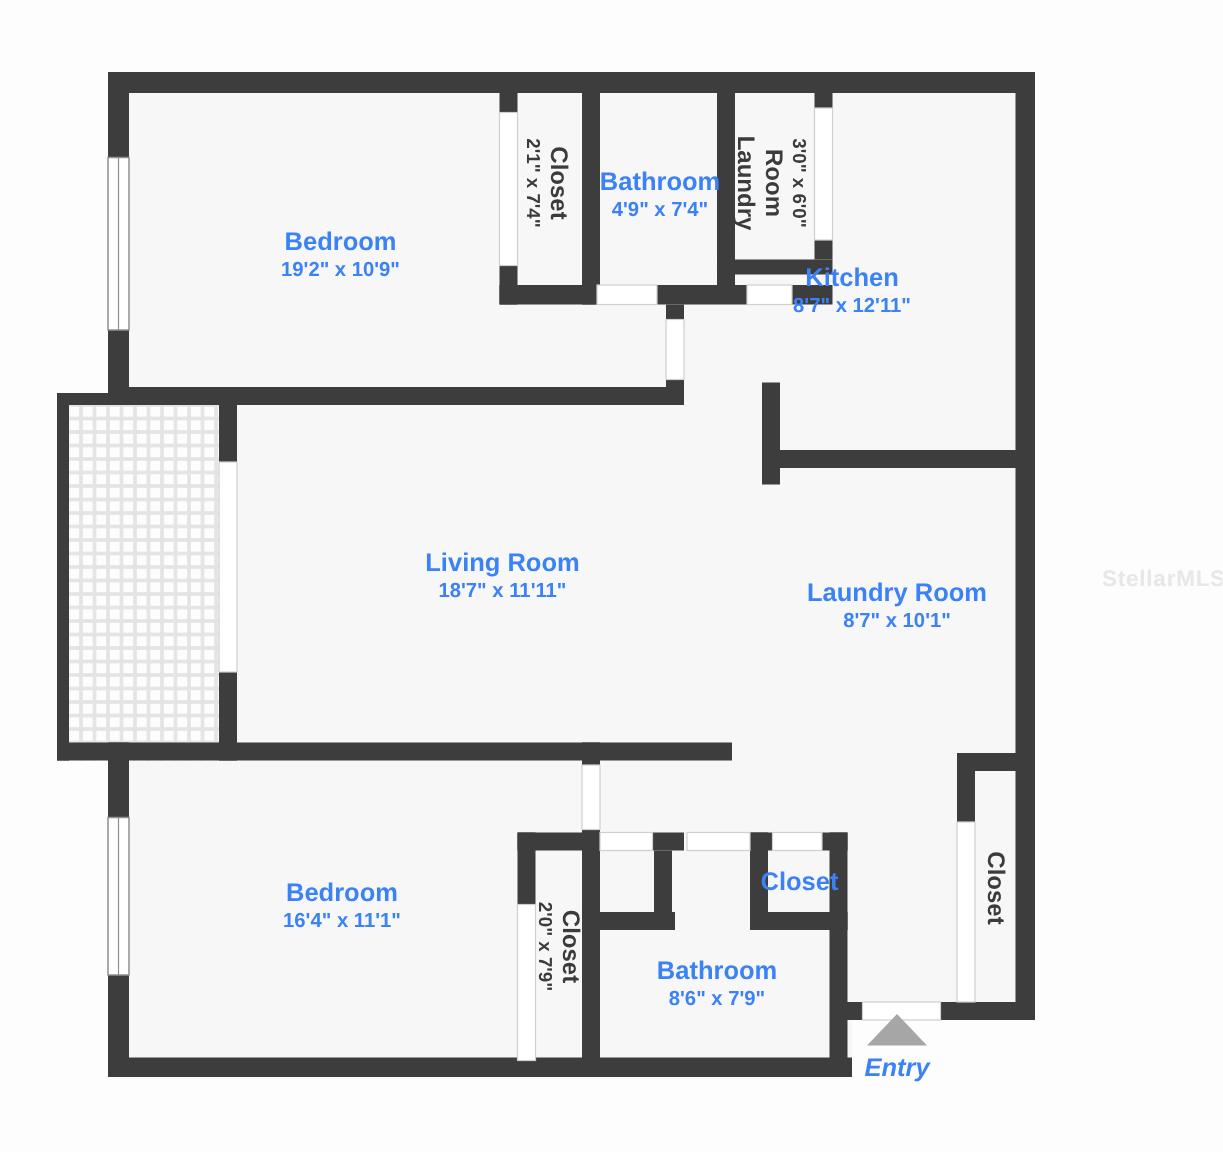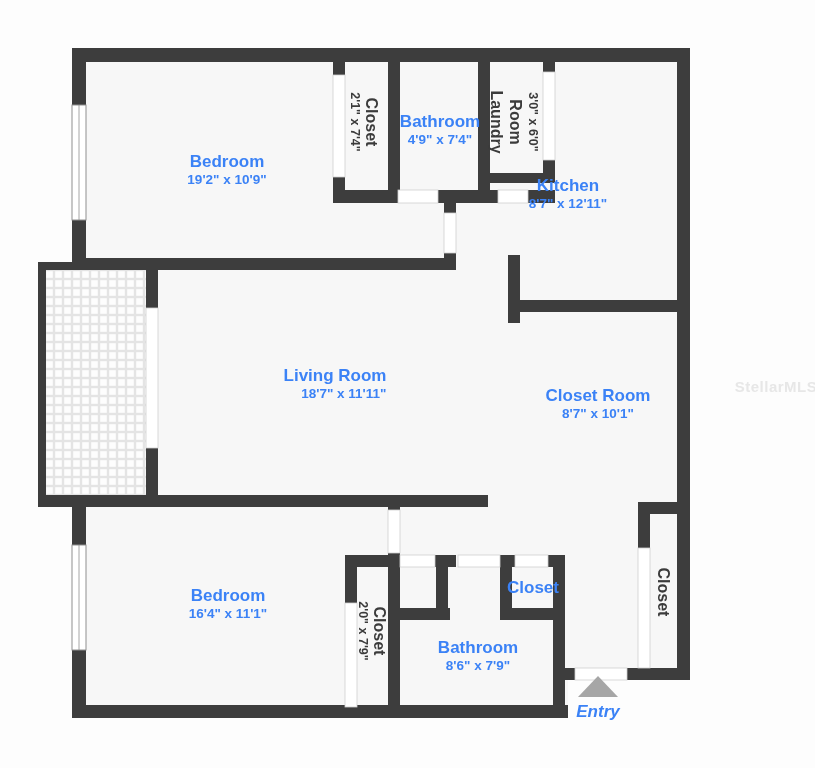--- a/index.html
+++ b/index.html
@@ -133,27 +133,27 @@
     <div class="nm">Room</div>
     <div class="nm">Laundry</div>
   </div>
 
   <div class="lbl" style="left:568px;top:194px;">
     <div class="nm">Kitchen</div>
     <div class="dm">8'7" x 12'11"</div>
   </div>
 
 
-  <div class="lbl" style="left:335px;top:384px;text-align:right;">
+  <div class="lbl" style="left:335px;top:384px;">
     <div class="nm">Living Room</div>
     <div class="dm">18'7" x 11'11"</div>
   </div>
 
   <div class="lbl" style="left:598px;top:404px;">
-    <div class="nm">Closet Room</div>
+    <div class="nm">Laundry Room</div>
     <div class="dm">8'7" x 10'1"</div>
   </div>
 
   <div class="lbl" style="left:228px;top:604px;">
     <div class="nm">Bedroom</div>
     <div class="dm">16'4" x 11'1"</div>
   </div>
 
   <div class="vlbl" style="left:372px;top:631px;">
     <div class="nm">Closet</div>

